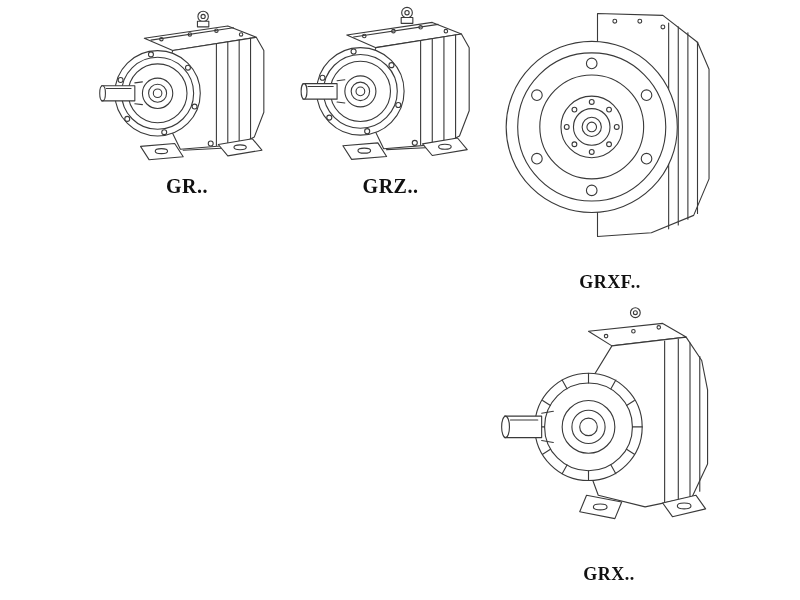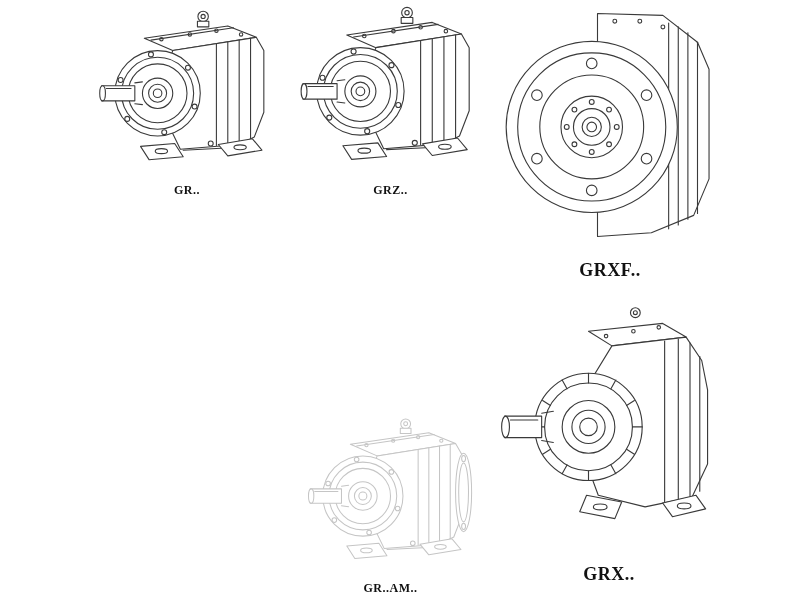--- a/index.html
+++ b/index.html
@@ -10,29 +10,29 @@
   }
   .canvas{position:absolute;inset:0}
   .cell{position:absolute;margin:0;display:flex;flex-direction:column;align-items:center}
   .drawing{
     display:block;
     stroke:#3a3a3a;fill:none;
     stroke-width:1.15;stroke-linejoin:round;stroke-linecap:round;
   }
   .drawing.faint{stroke:#c5c5c5}
   .label{
-    font-weight:bold;font-size:12px;color:#111;text-align:center;
-    margin-top:11px;letter-spacing:.5px;white-space:nowrap;
+    font-weight:bold;font-size:20px;color:#111;text-align:center;
+    margin-top:3px;letter-spacing:.5px;white-space:nowrap;
   }
   .label-lg{font-size:18px}
 
   #cell-gr{left:92px;top:6px;width:190px}       #cell-gr .drawing{width:190px;height:166px}
   #cell-grz{left:293px;top:2px;width:195px}     #cell-grz .drawing{width:195px;height:170px}
   #cell-grxf{left:494px;top:0px;width:232px}    #cell-grxf .drawing{width:232px;height:250px}
-  #cell-grxf .label{margin-top:10px}
+  #cell-grxf .label{margin-top:22px}
   #cell-grf{left:96px;top:212px;width:195px}    #cell-grf .drawing{width:195px;height:164px}
   #cell-grad{left:288px;top:208px;width:208px}  #cell-grad .drawing{width:208px;height:168px}
   #cell-grff{left:92px;top:414px;width:190px}   #cell-grff .drawing{width:190px;height:156px}
   #cell-gram{left:288px;top:414px;width:205px}  #cell-gram .drawing{width:205px;height:156px}
   #cell-grx{left:490px;top:300px;width:238px}   #cell-grx .drawing{width:238px;height:244px}
   #cell-grx .label{margin-top:20px}
 </style>
 </head>
 <body>
 
@@ -229,26 +229,20 @@
   <figure class="cell" id="cell-grxf">
     <svg class="drawing" viewBox="0 0 230 260">
         <use href="#g-front"></use>
       </svg>
     <figcaption class="label label-lg">GRXF..</figcaption>
   </figure>
 
 
 
 
-  <figure class="cell" id="cell-gram">
-    <svg class="drawing faint" viewBox="0 0 190 175">
-        <use href="#g-iso-am"></use>
-      </svg>
-    <figcaption class="label">GR..AM..</figcaption>
-  </figure>
 
   <figure class="cell" id="cell-grx">
     <svg class="drawing" viewBox="0 0 230 250">
         <use href="#g-isox"></use>
       </svg>
     <figcaption class="label label-lg">GRX..</figcaption>
   </figure>
 
 </div>
 

